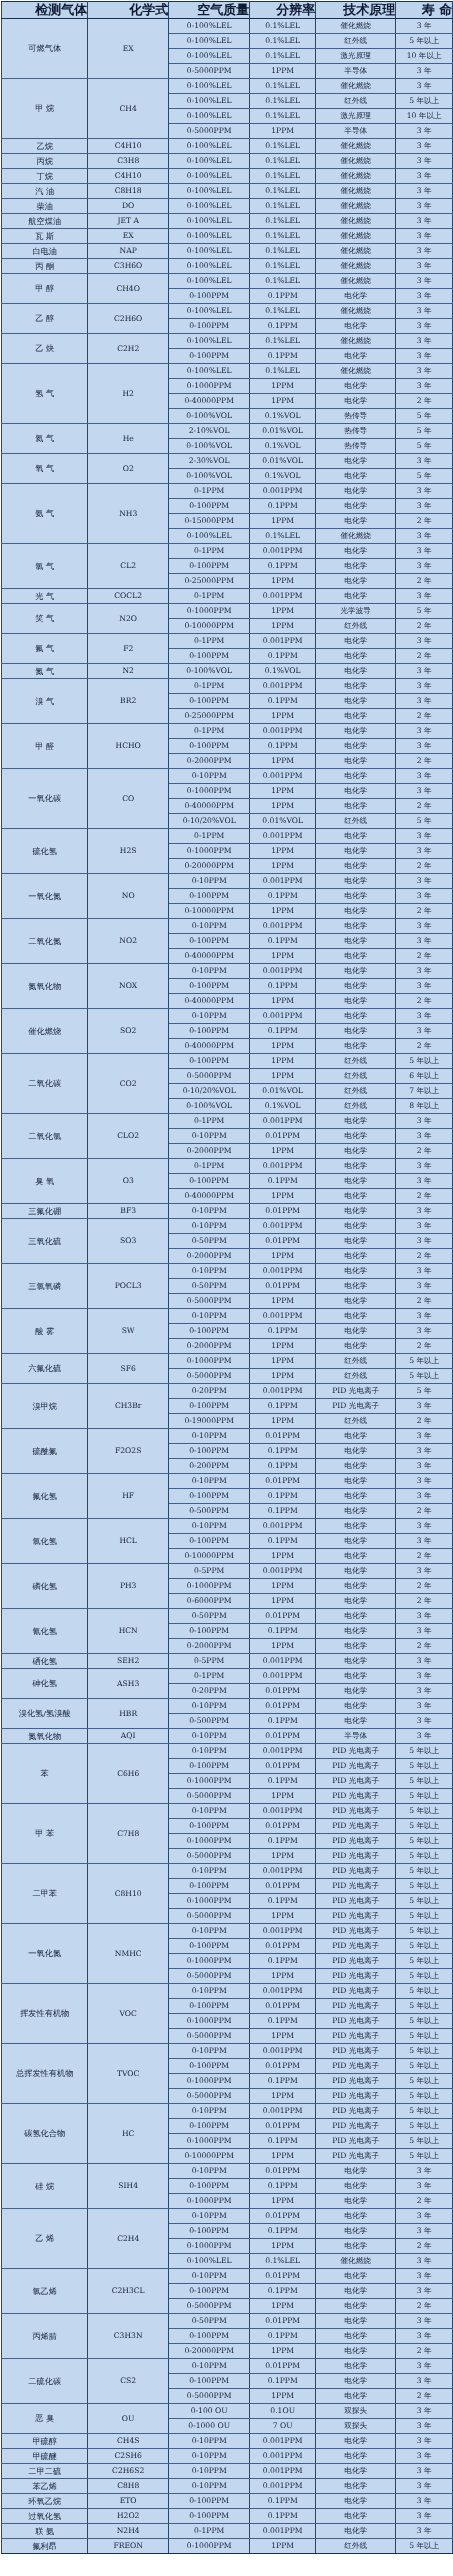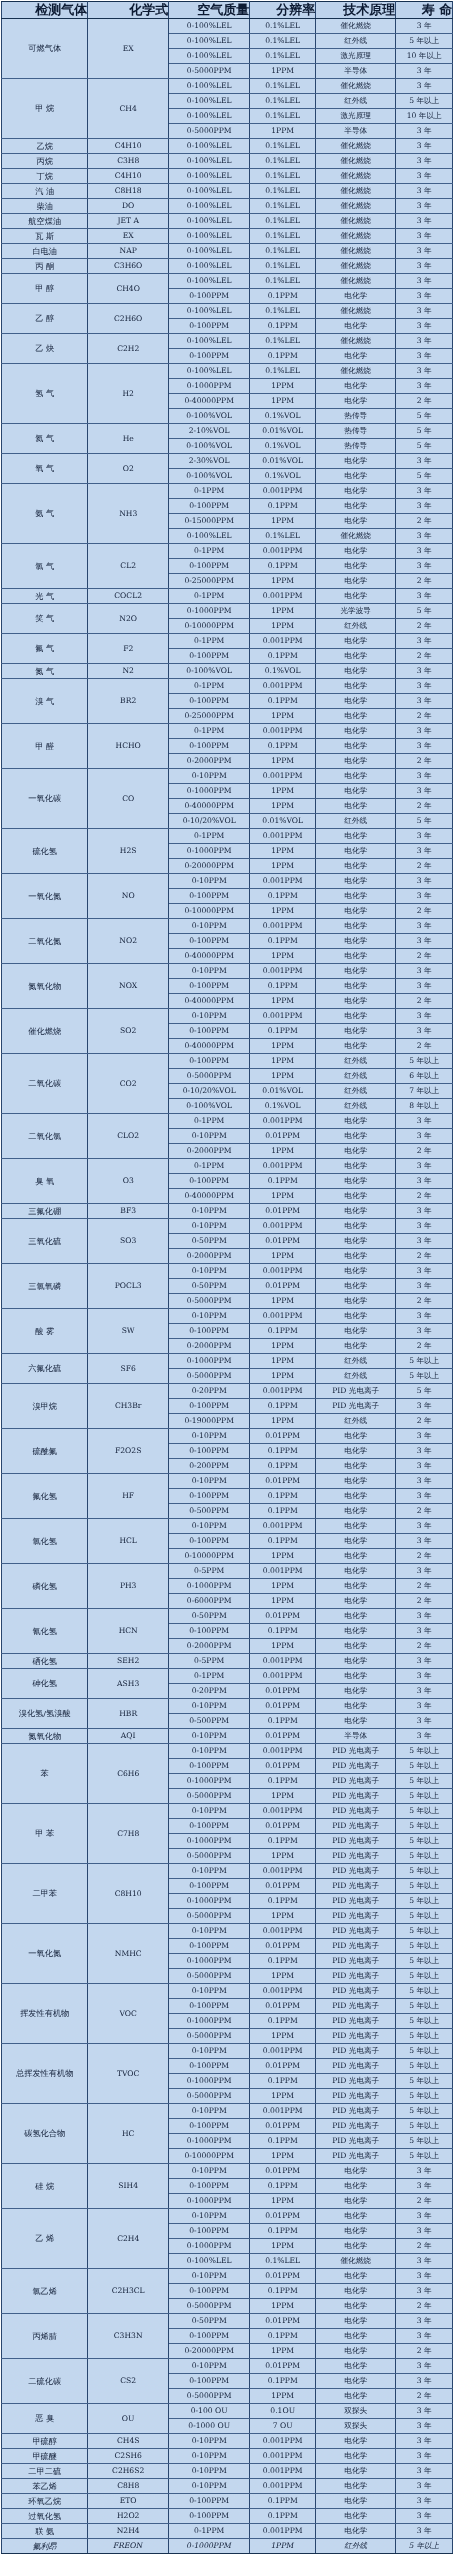--- a/index.html
+++ b/index.html
@@ -55,21 +55,20 @@
     font-size: 8.2px;
   }
   table.gas-table tbody td.formula-cell {
     font-size: 7.6px;
   }
   table.gas-table tbody tr.group-start td {
     border-top: 1.2px solid #16304f;
   }
   table.gas-table tbody tr:last-child td {
     border-bottom: 1.2px solid #16304f;
-    font-style: italic;
   }
   table.gas-table { border: 1.2px solid #16304f; }
 </style>
 </head>
 <body>
 
 <div class="page">
   <table class="gas-table">
     <colgroup>
       <col class="c-gas">

